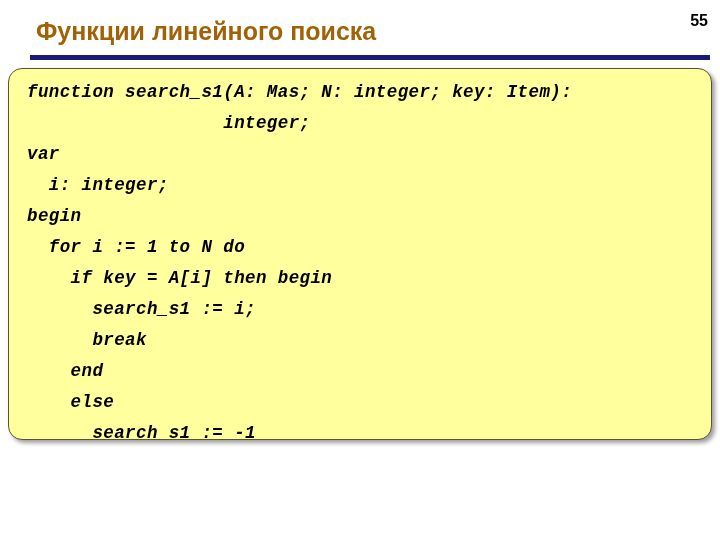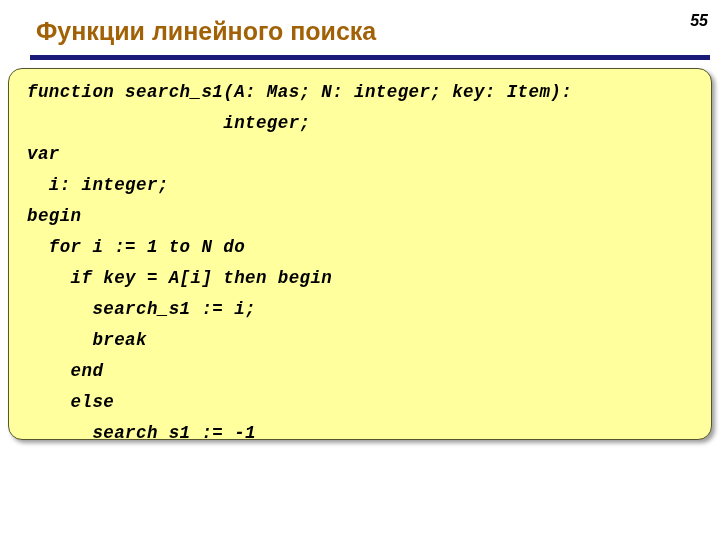--- a/index.html
+++ b/index.html
@@ -36,21 +36,20 @@
   }
 
   .page-number {
     position: absolute;
     right: 12px;
     top: 12px;
     font-family: "Liberation Sans", sans-serif;
     font-size: 16px;
     font-weight: bold;
     color: #000000;
-    font-style: italic;
   }
 
   .title-rule {
     position: absolute;
     left: 30px;
     top: 55px;
     width: 680px;
     height: 5px;
     background: #1a1a78;
   }

